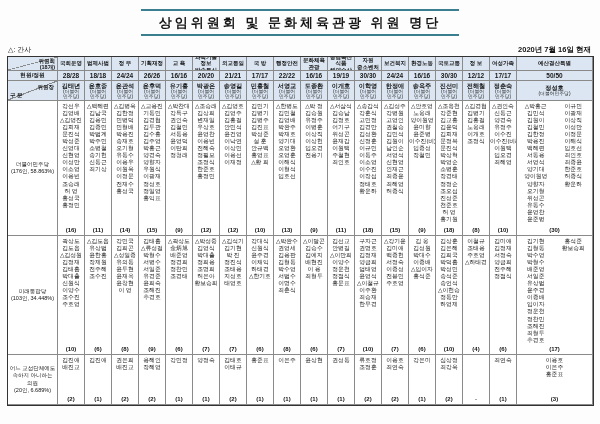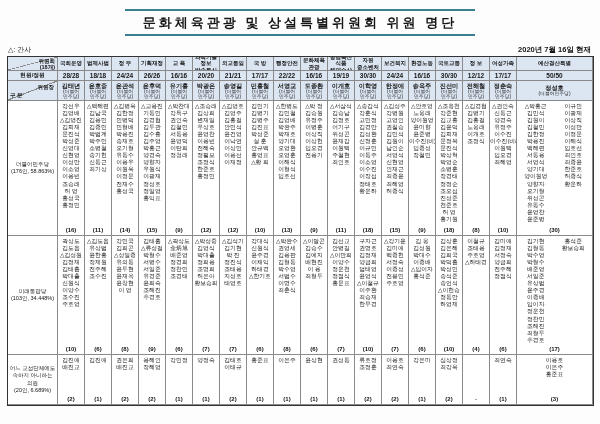--- a/index.html
+++ b/index.html
@@ -39,21 +39,21 @@
   .mcell{justify-content:flex-start;padding-top:2px;background:#fff}
   .mlist{display:flex;flex-direction:column;flex-wrap:wrap;align-content:center;width:100%;flex:1 1 auto;min-height:0}
   .mname{font-size:5.8px;line-height:7.05px;height:7.05px;width:100%;white-space:nowrap}
   .wide .mname{width:50%}
   .mcount{font-size:6px;font-weight:bold;line-height:8px;margin-bottom:1px;flex:0 0 auto}
 </style>
 </head>
 <body>
 
 <div class="titlebar">
-  <span class="title">문화체육관광 및 상설특별위원회 위원 명단</span>
+  <span class="title">상임위원회 및 문화체육관광 위원 명단</span>
 </div>
 <div class="legend">△: 간사</div>
 <div class="asof">2020년 7월 16일 현재</div>
 
 <div id="board">
     <div class="c corner diag" style="grid-area: 1 / 1;">
       <div class="tr">위원회
 (18개)</div>
     </div>
     <div class="c corner" style="grid-area: 2 / 1; font-size: 5.8px; font-weight: bold;">

